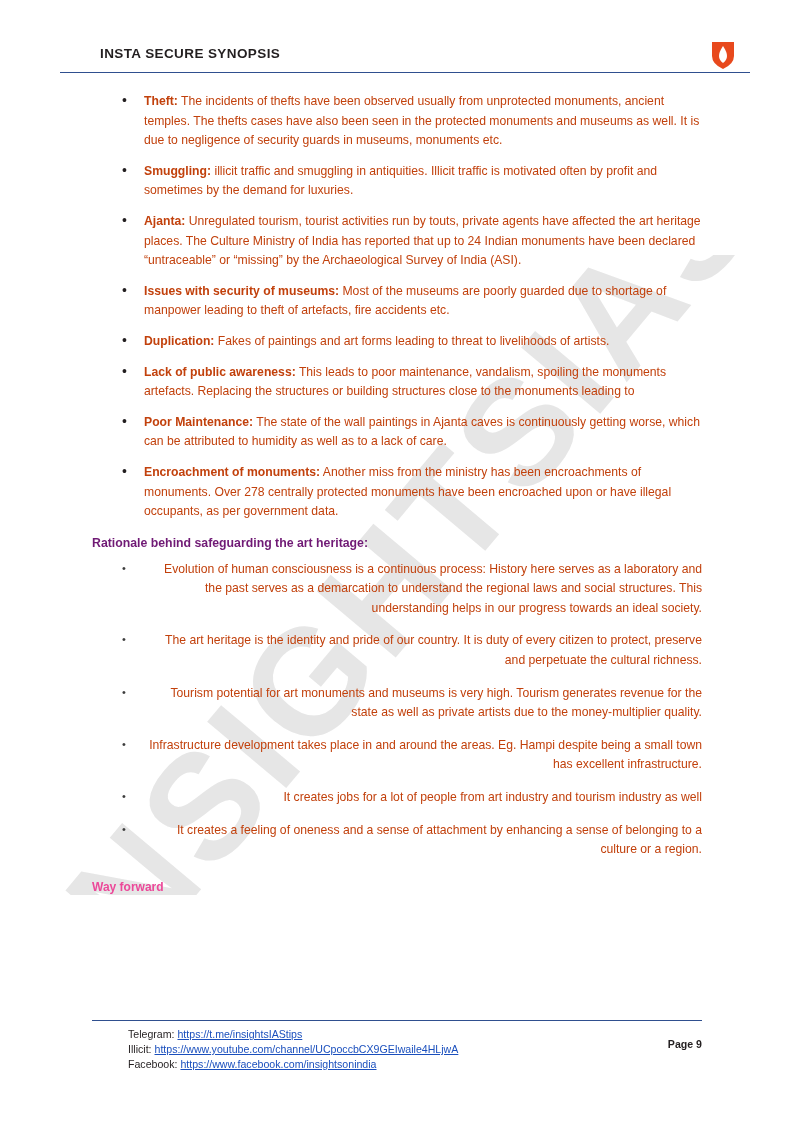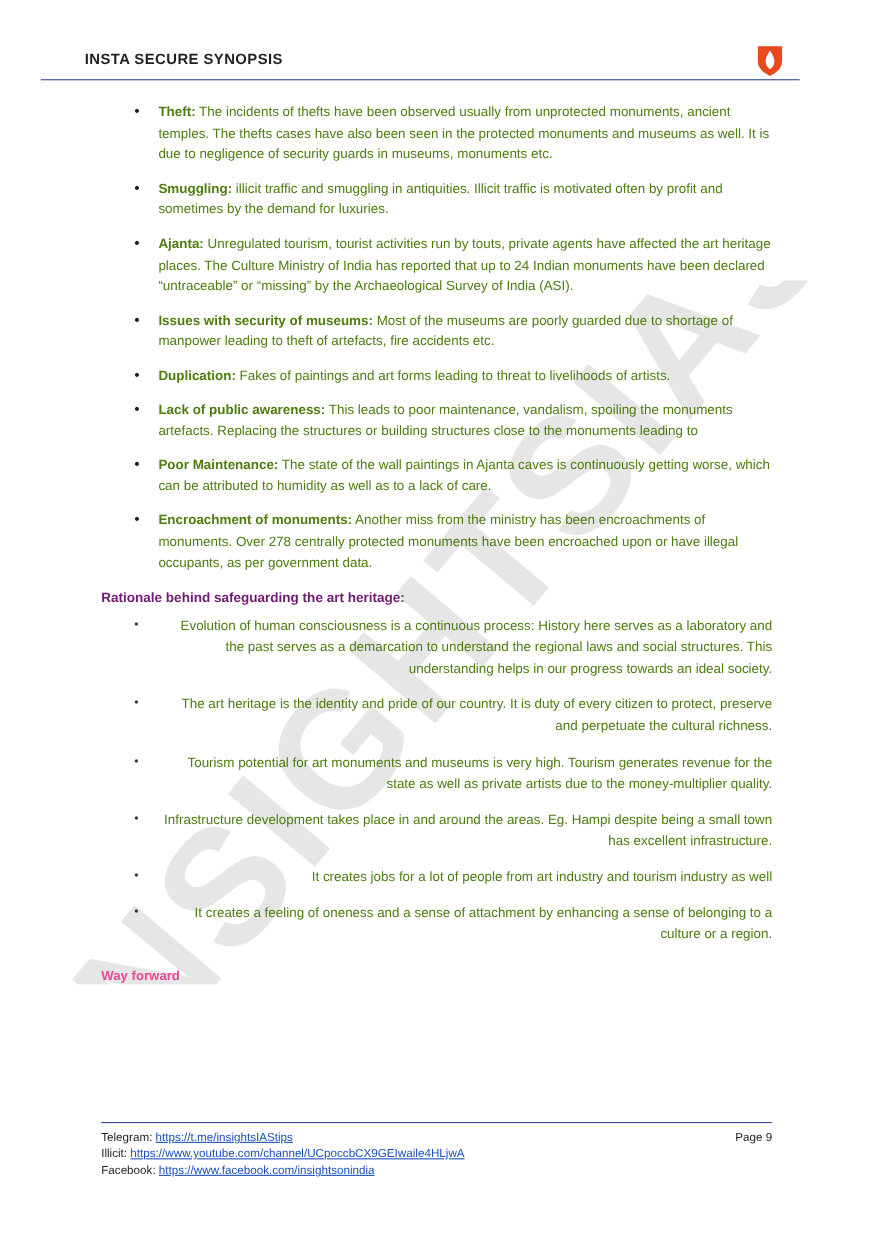--- a/index.html
+++ b/index.html
@@ -45,21 +45,21 @@
     opacity: 0.65;
     letter-spacing: 6px;
     transform: rotate(-50deg);
     white-space: nowrap;
     user-select: none;
   }
 
   
   .header {
     position: absolute;
-    left: 37px;
+    left: 60px;
     top: 38px;
     width: 690px;
     height: 44px;
     z-index: 2;
   }
   .header-title {
     position: absolute;
     left: 40px;
     top: 8px;
     font-size: 13.5px;
@@ -96,21 +96,21 @@
     list-style: none;
     margin: 0;
     padding: 0;
   }
   li.bullet {
     position: relative;
     padding-left: 52px;
     margin-bottom: 11px;
     font-size: 12.2px;
     line-height: 19.6px;
-    color: #4d7c0f;
+    color: #c2410c;
     text-align: left;
   }
   li.bullet::before {
     content: "•";
     position: absolute;
     left: 30px;
     top: -1px;
     font-size: 14px;
     color: #231f20;
   }
@@ -161,31 +161,33 @@
     width: 610px;
     height: 1px;
     background: #2f4f8f;
     margin-bottom: 6px;
   }
   .footer-row {
     position: relative;
     font-size: 10.6px;
     line-height: 15px;
     color: #231f20;
+    margin-left: 36px;
   }
   .footer-row a {
     color: #1a4fbd;
     text-decoration: underline;
   }
   .page-num {
     position: absolute;
     right: 0;
-    top: 0;
+    top: 10px;
     font-size: 10.6px;
     color: #231f20;
+    font-weight: bold;
   }
 </style>
 </head>
 <body>
 
 <div class="page">
 
   <div class="watermark">
     <div class="watermark-text">INSIGHTSIAS</div>
   </div>

